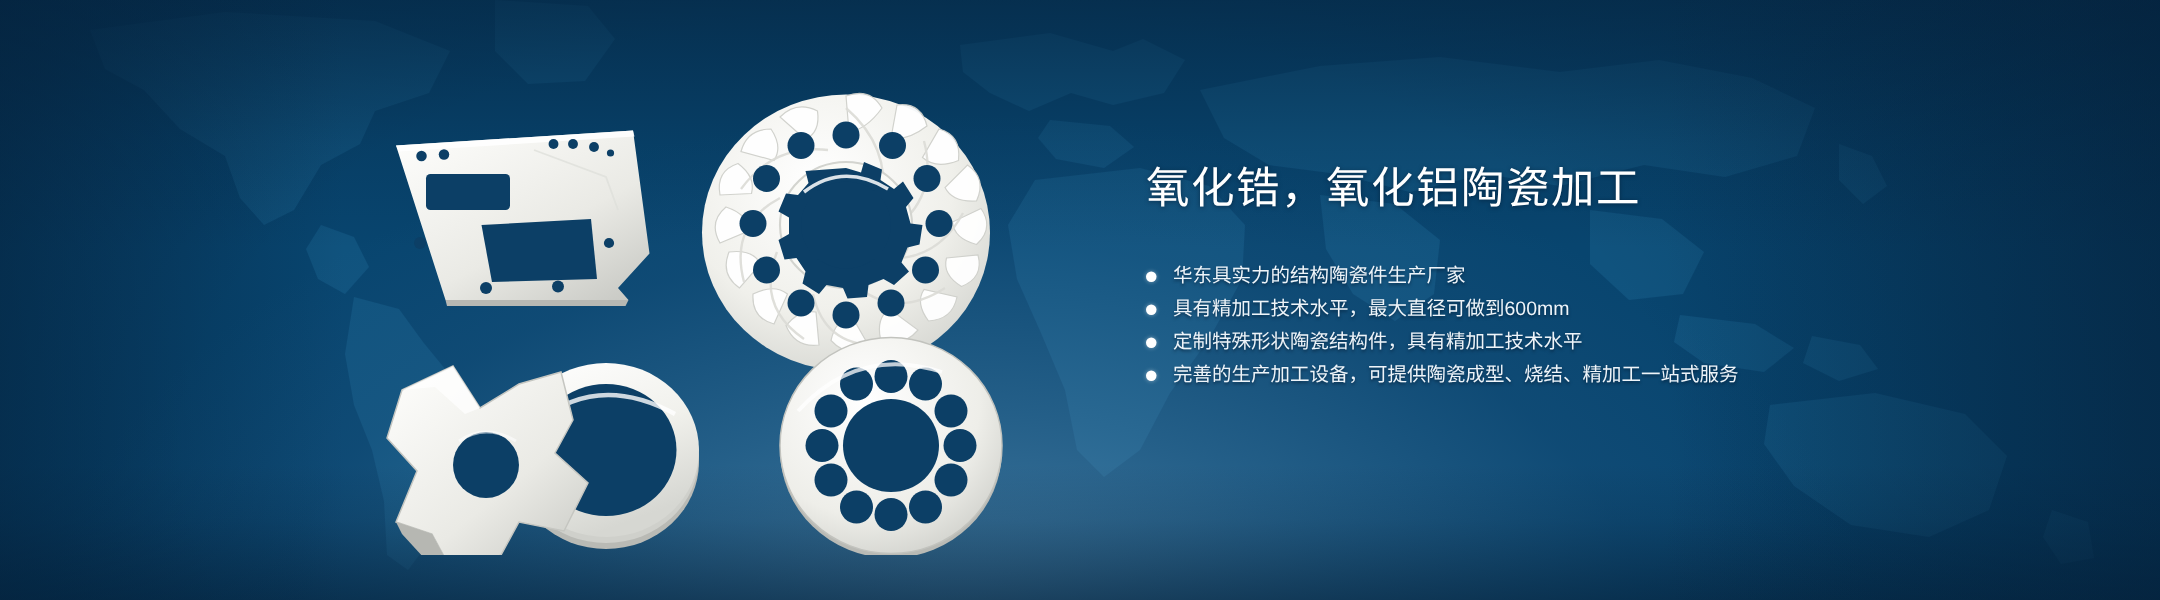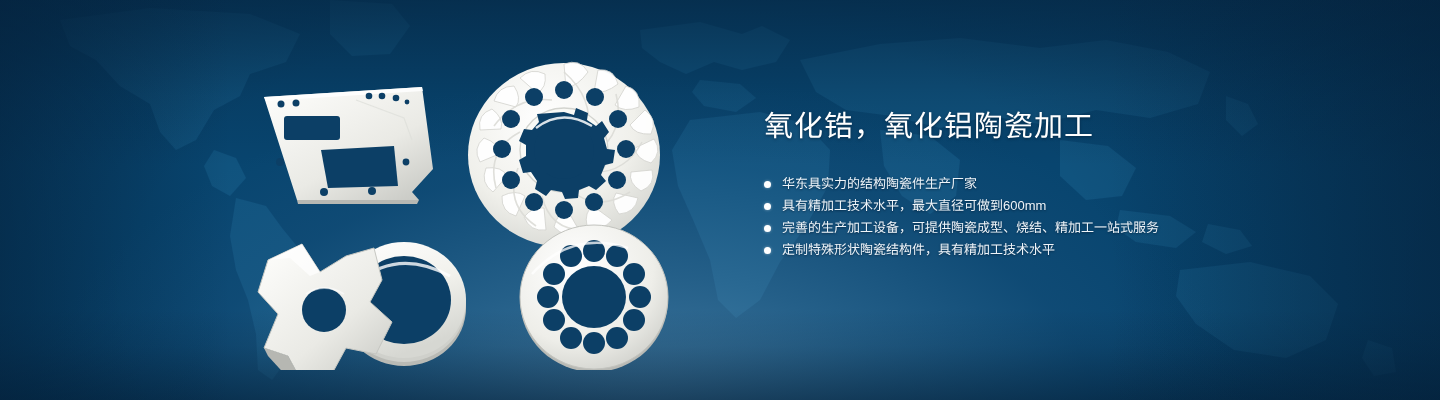--- a/index.html
+++ b/index.html
@@ -316,22 +316,22 @@
       <li class="bullet">
         <span class="dot"></span>
         <span class="bullet-text">华东具实力的结构陶瓷件生产厂家</span>
       </li>
       <li class="bullet">
         <span class="dot"></span>
         <span class="bullet-text">具有精加工技术水平，最大直径可做到600mm</span>
       </li>
       <li class="bullet">
         <span class="dot"></span>
-        <span class="bullet-text">完善的生产加工设备，可提供陶瓷成型、烧结、精加工一站式服务</span>
+        <span class="bullet-text">定制特殊形状陶瓷结构件，具有精加工技术水平</span>
       </li>
       <li class="bullet">
         <span class="dot"></span>
-        <span class="bullet-text">定制特殊形状陶瓷结构件，具有精加工技术水平</span>
+        <span class="bullet-text">完善的生产加工设备，可提供陶瓷成型、烧结、精加工一站式服务</span>
       </li>
     </ul>
   </div>
 
 </div>
 
 </body></html>

